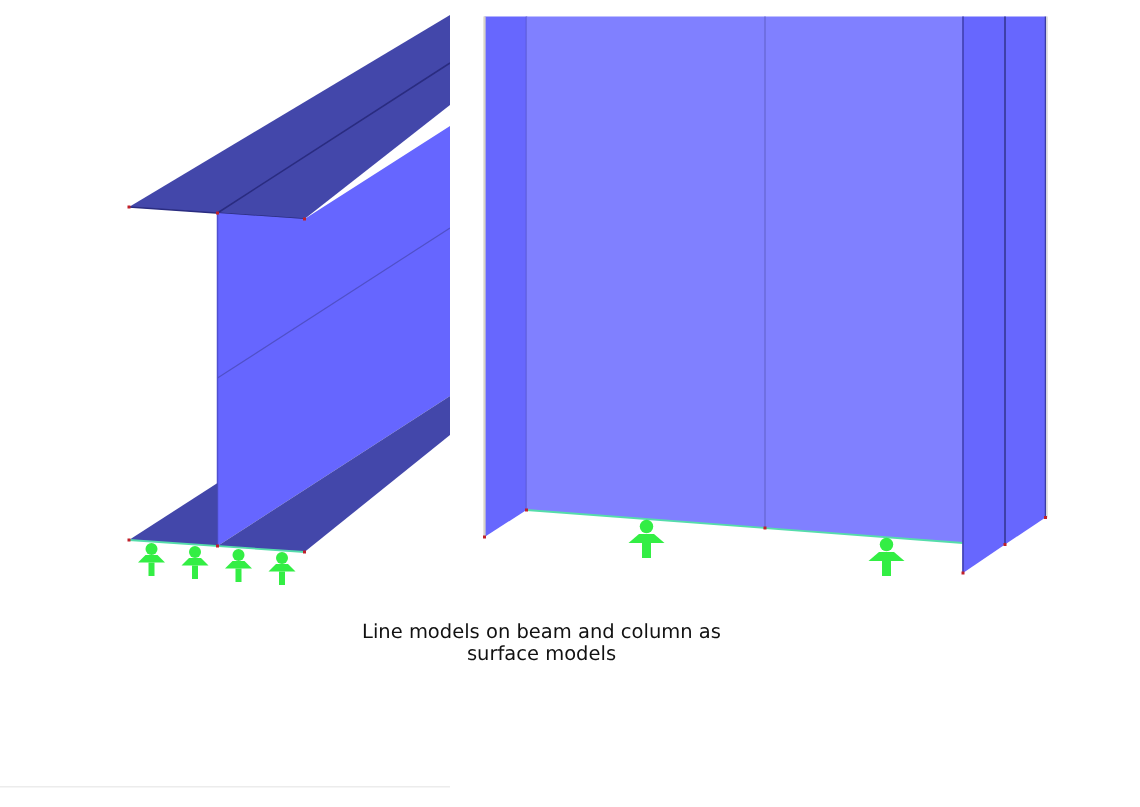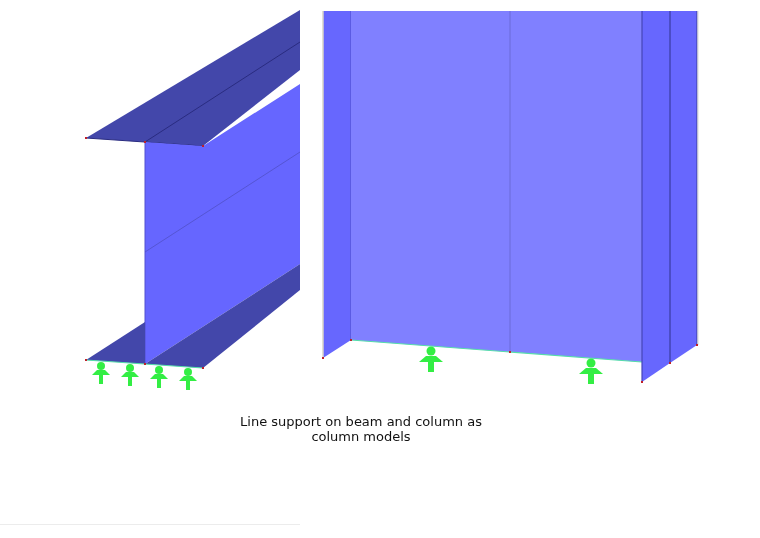--- a/index.html
+++ b/index.html
@@ -102,17 +102,17 @@
       <g transform="translate(271,363)">
           <circle cx="0" cy="0" r="4.5"></circle>
           <polygon points="-12,11 12,11 5,5 -5,5"></polygon>
           <rect x="-3" y="11" width="6" height="10"></rect>
         </g>
     </g>
   </svg>
 </div>
 
 <div class="caption">
-  <div>Line support on beam and column as</div>
-  <div>column models</div>
+  <div>Line models on beam and column as</div>
+  <div>surface models</div>
 </div>
 
 <div class="divider"></div>
 
 </body></html>

